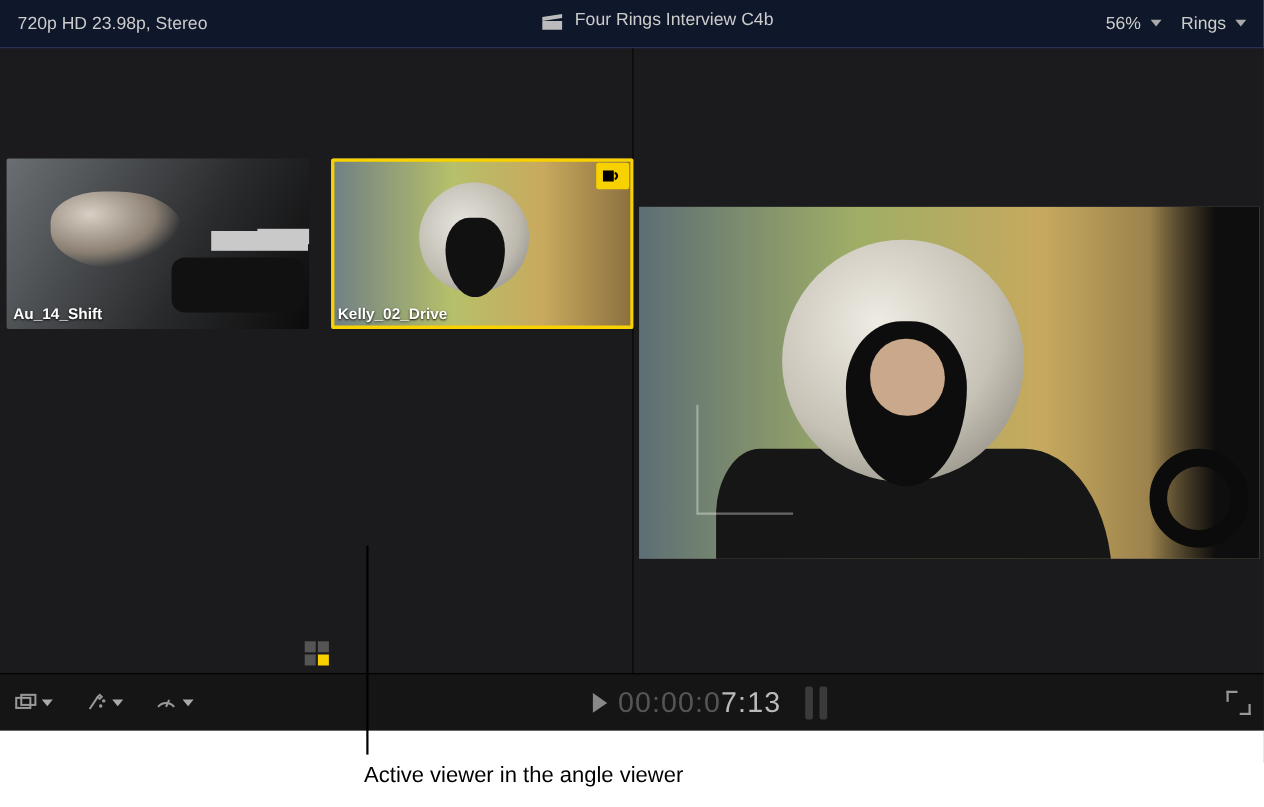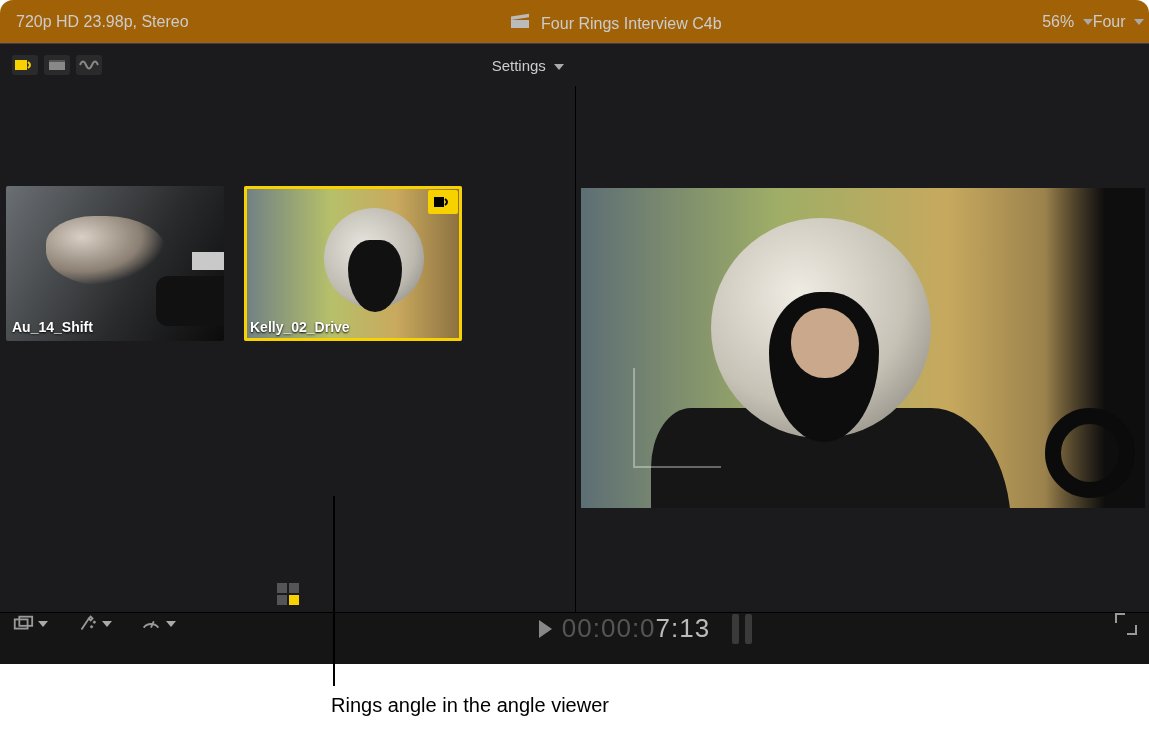--- a/index.html
+++ b/index.html
@@ -8,39 +8,38 @@
     background: #fff;
     width: 1149px;
     height: 734px;
     position: relative;
   }
   .app-frame {
     position: absolute;
     left: 0; top: 0;
     width: 1149px;
     height: 664px;
-    background: #a16207;
+    background: #0f172a;
     color: #ddd;
-    border-radius: 13px;
   }
   
   .topbar {
     height: 44px;
     display: flex;
     align-items: center;
     border-bottom: 1px solid #3a3a6a;
     font-size: 16px;
     color: #ccc;
   }
   .topbar .format { padding-left: 16px; flex: 0 0 auto; }
   .topbar .center {
-    flex: 1; display: flex; align-items: flex-end; justify-content: center; gap: 10px;
+    flex: 1; display: flex; align-items: flex-start; justify-content: center; gap: 10px;
   }
   .topbar .clapper-icon svg { width: 22px; height: 18px; fill: #bbb; }
-  .topbar .right { display: flex; align-items: center; padding-right: 5px; }
+  .topbar .right { display: flex; align-items: center; gap: 18px; padding-right: 16px; }
   .chev-down { display:inline-block; width:0;height:0;border-left:5px solid transparent;border-right:5px solid transparent;border-top:6px solid #aaa; vertical-align: middle; margin-left:4px;}
   .pct { color:#ccc; }
   .view-btn { color:#ccc; cursor:pointer;}
   
   .subbar {
     height: 42px; width: 576px;
     display: flex; align-items: center; justify-content: space-between;
     padding: 0 12px;
     background:#1b1b1d;
   }
@@ -56,21 +55,21 @@
     display:flex;
   }
   .angle-panel {
     width: 576px; background:#1b1b1d; display:flex; flex-direction:column;
     border-right:1px solid #000;
   }
   .angle-grid {
     flex:1; padding:6px; padding-top:100px;
   }
   .grid-inner {
-    display:grid; grid-template-columns: 1fr 1fr; gap:20px; width:456px;
+    display:grid; grid-template-columns: 1fr 1fr; gap:20px; width:570px;
   }
   .angle-thumb {
     position:relative; height:155px; border-radius:2px; overflow:hidden;
     background:#3a3a3a; cursor:pointer;
   }
   .angle-thumb .label {
     position:absolute; left:6px; bottom:6px; font-size:14px; color:#fff; font-weight:600;
     text-shadow:0 1px 2px #000;
   }
   .angle-thumb.active { outline:3px solid #f7d100; outline-offset:-3px;}
@@ -90,21 +89,21 @@
     flex:1; background:#1b1b1d; position:relative; display:flex; align-items:center; justify-content:center;
   }
   .viewer-canvas {
     width:564px; height:320px; background:#5b5b5b; position:relative; overflow:hidden;
     margin-top:40px;
   }
   
   .bottombar {
     position:absolute; left:0; right:0; bottom:0; height:52px;
     background:#151515; border-top:1px solid #000;
-    display:flex; align-items:flex-start; padding:0 12px;
+    display:flex; align-items:center; padding:0 12px;
   }
   .bb-left { display:flex; gap:28px; align-items:center; flex:0 0 auto;}
   .bb-left .tool { display:flex; align-items:center; color:#999; cursor:pointer;}
   .bb-left .tool svg { width:22px; height:22px; fill:#999; stroke:#999;}
   .bb-center { flex:1; display:flex; align-items:center; justify-content:center; gap:10px;}
   .play-icon { width:0;height:0;border-left:13px solid #888;border-top:9px solid transparent;border-bottom:9px solid transparent; cursor:pointer;}
   .tc { font-size:26px; letter-spacing:1px; font-feature-settings:"tnum"; font-variant-numeric:tabular-nums;}
   .tc .dim{ color:#555;}
   .tc .lit{ color:#bbb;}
   .levels { display:flex; gap:6px; margin-left:12px;}
@@ -159,54 +158,29 @@
           </svg>
       </span>
       <span>Four Rings Interview C4b</span>
     </div>
     <div class="right">
       <span class="pct">
         <span>56%</span>
         <span class="chev-down"></span>
       </span>
       <span class="view-btn">
-        <span>Four</span>
+        <span>Rings</span>
         <span class="chev-down"></span>
       </span>
     </div>
   </div>
 
   <div class="main">
 
     <div class="angle-panel">
-      <div class="subbar">
-        <div class="mode-icons">
-          <span class="badge" style="background:#2a2a2a">
-            <svg width="20" height="14" viewBox="0 0 20 14">
-                <rect x="0" y="2" width="12" height="10" fill="#f7d100"></rect>
-                <path d="M13 4 Q17 7 13 10" stroke="#f7d100" fill="none" stroke-width="2"></path>
-              </svg>
-          </span>
-          <span class="badge">
-            <svg width="20" height="14" viewBox="0 0 20 14">
-                <rect x="2" y="2" width="16" height="10" fill="#888"></rect>
-                <rect x="2" y="2" width="16" height="2" fill="#555"></rect>
-              </svg>
-          </span>
-          <span class="badge">
-            <svg width="20" height="14" viewBox="0 0 20 14">
-                <path d="M1 7 Q4 0 7 7 T13 7 T19 7" stroke="#888" fill="none" stroke-width="2"></path>
-              </svg>
-          </span>
-        </div>
-        <span class="settings-btn">
-          <span>Settings</span>
-          <span class="chev-down"></span>
-        </span>
-      </div>
 
       <div class="angle-grid">
         <div class="grid-inner">
           <div class="angle-thumb sc1">
             <div class="label">Au_14_Shift</div>
           </div>
           <div class="angle-thumb sc4 active">
             <div class="corner-badge">
               <svg viewBox="0 0 18 16">
                   <rect x="0" y="3" width="10" height="10"></rect>
@@ -277,13 +251,13 @@
           <div></div>
         </div>
     </div>
     <div class="bb-right">
       <div class="fs-icon"></div>
     </div>
   </div>
 </div>
 
 <div class="callout-line"></div>
-<div class="callout-text">Rings angle in the angle viewer</div>
+<div class="callout-text">Active viewer in the angle viewer</div>
 
 </body></html>

